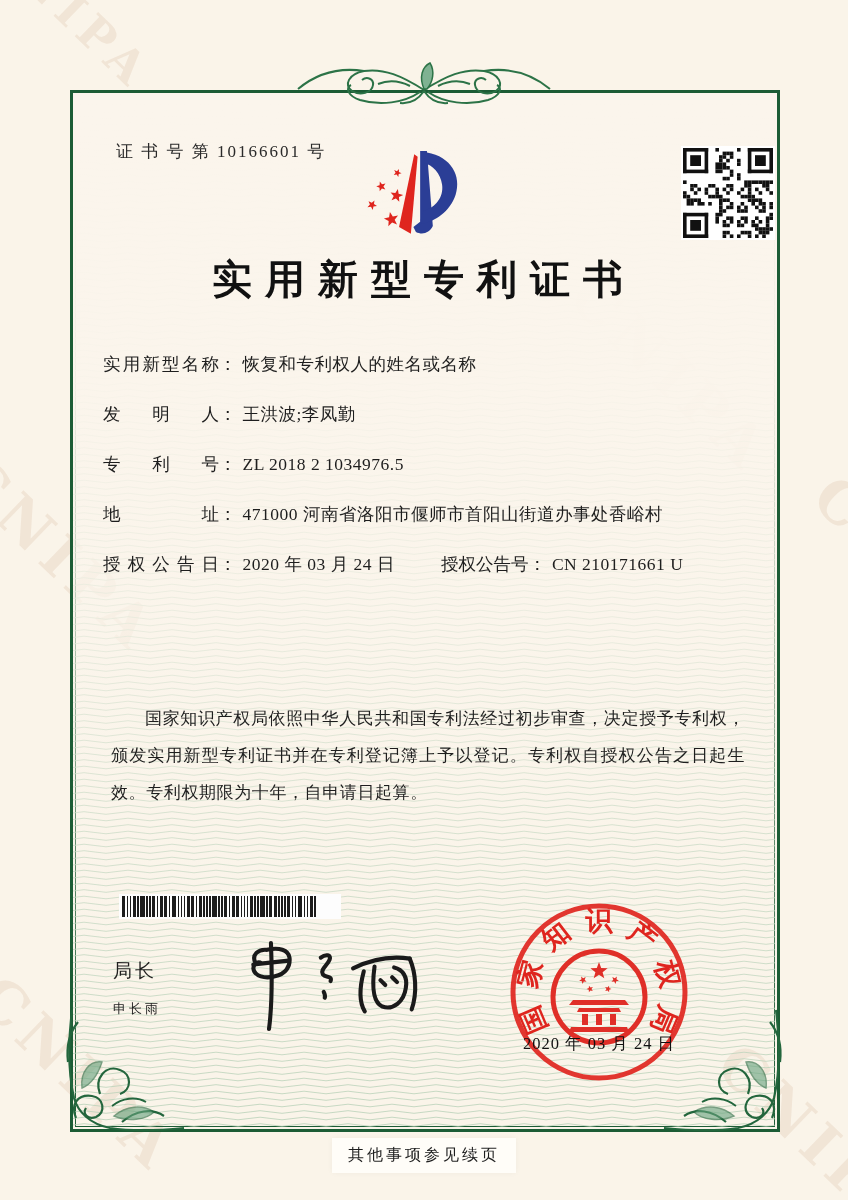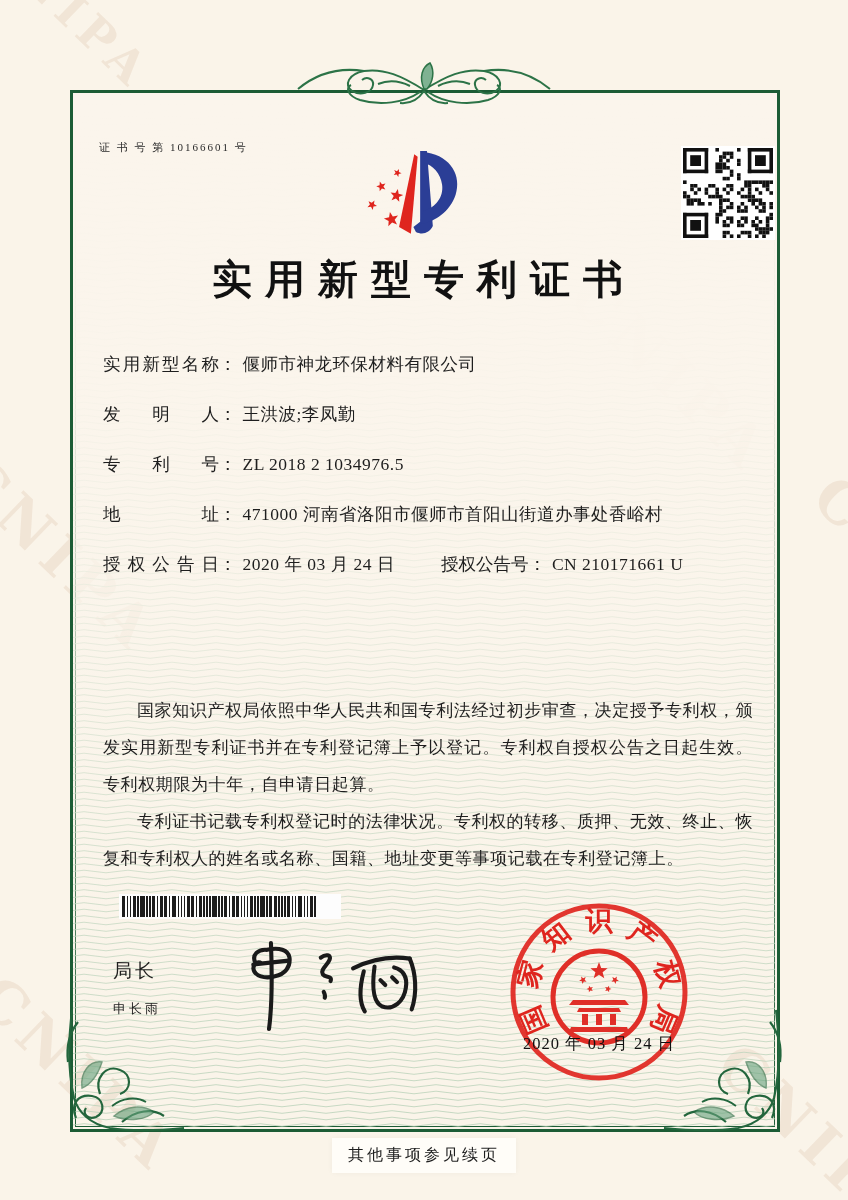--- a/index.html
+++ b/index.html
@@ -17,38 +17,38 @@
          border:3px solid #1c5c35;box-sizing:border-box;}
   .frame-inner{position:absolute;inset:2px;border:1px solid #1c5c35;}
   .waves{position:absolute;left:0;top:0;}
   .wave-fade{position:absolute;inset:0;background:linear-gradient(
       #fbf5ec 0%, rgba(251,245,236,.95) 28%, rgba(251,245,236,.7) 50%,
       rgba(251,245,236,.3) 72%, rgba(251,245,236,0) 100%);}
 
   .ornament{position:absolute;pointer-events:none;}
 
   
-  .cert-no{position:absolute;left:99px;top:140px;font-size:11px;letter-spacing:2px;color:#2a2a2a;}
+  .cert-no{position:absolute;left:116px;top:140px;font-size:17px;letter-spacing:2px;color:#2a2a2a;}
   .logo{position:absolute;left:345px;top:134px;}
   .qr{position:absolute;left:681px;top:146px;width:94px;height:94px;background:#fff;padding:2px;box-sizing:border-box;}
   .title{position:absolute;left:0;top:252px;width:848px;text-align:center;
          font-size:40px;font-weight:bold;letter-spacing:13px;color:#111;}
 
   
   .fields{position:absolute;left:103px;top:352px;width:652px;font-size:17.5px;}
   .frow{margin-bottom:26px;line-height:24px;white-space:nowrap;}
   .flabel{display:inline-block;width:116px;text-align:justify;text-align-last:justify;vertical-align:top;}
   .fcolon{display:inline-block;margin-right:6px;}
   .fvalue{letter-spacing:.5px;}
   .fpair2{margin-left:46px;}
 
   
   .body-text{position:absolute;left:103px;top:692px;width:650px;font-size:17px;
              line-height:37px;text-align:justify;}
-  .body-text p{margin:0;text-indent:2em;letter-spacing:.6px;}
+  .body-text p{margin:8px;text-indent:2em;letter-spacing:.6px;}
 
   
   .barcode{position:absolute;left:119px;top:894px;width:222px;height:25px;background:#fdfdfd;
            padding:2px 3px;box-sizing:border-box;font-size:0;white-space:nowrap;}
   .barcode i{display:inline-block;height:21px;background:#1c1c1c;vertical-align:top;}
   .director{position:absolute;left:113px;top:958px;font-size:19px;letter-spacing:3px;}
   .director-name{position:absolute;left:113px;top:1000px;font-size:13px;letter-spacing:3px;}
   .signature{position:absolute;left:226px;top:930px;}
 
   .seal{position:absolute;left:508px;top:901px;width:182px;height:182px;}
@@ -467,39 +467,38 @@
       <rect x="15" y="24" width="1" height="1" fill="#111"></rect>
       <rect x="18" y="24" width="1" height="1" fill="#111"></rect>
       <rect x="20" y="24" width="1" height="1" fill="#111"></rect>
       <rect x="22" y="24" width="1" height="1" fill="#111"></rect>
     </svg>
 
   <div class="title">实用新型专利证书</div>
 
   <div class="fields">
     <div class="frow">
-      <span class="flabel">实用新型名称</span><span class="fcolon">：</span><span class="fvalue">偃师市神龙环保材料有限公司</span>
+      <span class="flabel">实用新型名称</span><span class="fcolon">：</span><span class="fvalue">恢复和专利权人的姓名或名称</span>
     </div>
     <div class="frow">
       <span class="flabel">发明人</span><span class="fcolon">：</span><span class="fvalue">王洪波;李凤勤</span>
     </div>
     <div class="frow">
       <span class="flabel">专利号</span><span class="fcolon">：</span><span class="fvalue">ZL 2018 2 1034976.5</span>
     </div>
     <div class="frow">
       <span class="flabel">地址</span><span class="fcolon">：</span><span class="fvalue">471000 河南省洛阳市偃师市首阳山街道办事处香峪村</span>
     </div>
     <div class="frow">
       <span class="flabel">授权公告日</span><span class="fcolon">：</span><span class="fvalue">2020 年 03 月 24 日</span><span class="fpair2"><span>授权公告号</span><span class="fcolon">：</span><span class="fvalue">CN 210171661 U</span></span>
     </div>
   </div>
 
   <div class="body-text">
     <p>国家知识产权局依照中华人民共和国专利法经过初步审查，决定授予专利权，颁发实用新型专利证书并在专利登记簿上予以登记。专利权自授权公告之日起生效。专利权期限为十年，自申请日起算。</p>
-    <p>专利证书记载专利权登记时的法律状况。专利权的转移、质押、无效、终止、恢复和专利权人的姓名或名称、国籍、地址变更等事项记载在专利登记簿上。</p>
   </div>
 
   <div class="barcode" id="barcode"><i style="width: 3.1px; margin-right: 1.45px;"></i><i style="width: 1.55px; margin-right: 1.45px;"></i><i style="width: 1.55px; margin-right: 1.45px;"></i><i style="width: 3.1px; margin-right: 1.45px;"></i><i style="width: 1.55px; margin-right: 1.45px;"></i><i style="width: 4.65px; margin-right: 1.45px;"></i><i style="width: 1.55px; margin-right: 1.45px;"></i><i style="width: 1.55px; margin-right: 1.45px;"></i><i style="width: 3.1px; margin-right: 1.45px;"></i><i style="width: 1.55px; margin-right: 1.45px;"></i><i style="width: 3.1px; margin-right: 1.45px;"></i><i style="width: 3.1px; margin-right: 1.45px;"></i><i style="width: 1.55px; margin-right: 1.45px;"></i><i style="width: 4.65px; margin-right: 1.45px;"></i><i style="width: 1.55px; margin-right: 1.45px;"></i><i style="width: 1.55px; margin-right: 1.45px;"></i><i style="width: 1.55px; margin-right: 1.45px;"></i><i style="width: 3.1px; margin-right: 1.45px;"></i><i style="width: 3.1px; margin-right: 1.45px;"></i><i style="width: 1.55px; margin-right: 1.45px;"></i><i style="width: 3.1px; margin-right: 1.45px;"></i><i style="width: 1.55px; margin-right: 1.45px;"></i><i style="width: 1.55px; margin-right: 1.45px;"></i><i style="width: 1.55px; margin-right: 1.45px;"></i><i style="width: 4.65px; margin-right: 1.45px;"></i><i style="width: 1.55px; margin-right: 1.45px;"></i><i style="width: 1.55px; margin-right: 1.45px;"></i><i style="width: 3.1px; margin-right: 1.45px;"></i><i style="width: 1.55px; margin-right: 1.45px;"></i><i style="width: 3.1px; margin-right: 1.45px;"></i><i style="width: 3.1px; margin-right: 1.45px;"></i><i style="width: 1.55px; margin-right: 1.45px;"></i><i style="width: 1.55px; margin-right: 1.45px;"></i><i style="width: 1.55px; margin-right: 1.45px;"></i><i style="width: 3.1px; margin-right: 1.45px;"></i><i style="width: 1.55px; margin-right: 1.45px;"></i><i style="width: 1.55px; margin-right: 1.45px;"></i><i style="width: 4.65px; margin-right: 1.45px;"></i><i style="width: 1.55px; margin-right: 1.45px;"></i><i style="width: 3.1px; margin-right: 1.45px;"></i><i style="width: 3.1px; margin-right: 1.45px;"></i><i style="width: 1.55px; margin-right: 1.45px;"></i><i style="width: 1.55px; margin-right: 1.45px;"></i><i style="width: 1.55px; margin-right: 1.45px;"></i><i style="width: 3.1px; margin-right: 1.45px;"></i><i style="width: 1.55px; margin-right: 1.45px;"></i><i style="width: 1.55px; margin-right: 1.45px;"></i><i style="width: 4.65px; margin-right: 1.45px;"></i><i style="width: 1.55px; margin-right: 1.45px;"></i><i style="width: 1.55px; margin-right: 1.45px;"></i><i style="width: 3.1px; margin-right: 1.45px;"></i><i style="width: 1.55px; margin-right: 1.45px;"></i></div>
 
   <div class="director">局长</div>
   <div class="director-name">申长雨</div>
 
   <svg class="signature" width="215" height="112" viewBox="0 0 220 112">
     <g stroke="#1a1a1a" stroke-width="4.2" fill="none" stroke-linecap="round" stroke-linejoin="round">
       <path d="M30,32 C26,24 33,18 42,19 C54,16 64,19 65,27 C66,36 61,44 50,46 C40,49 29,46 28,38 C28,34 31,31 35,32"></path>

